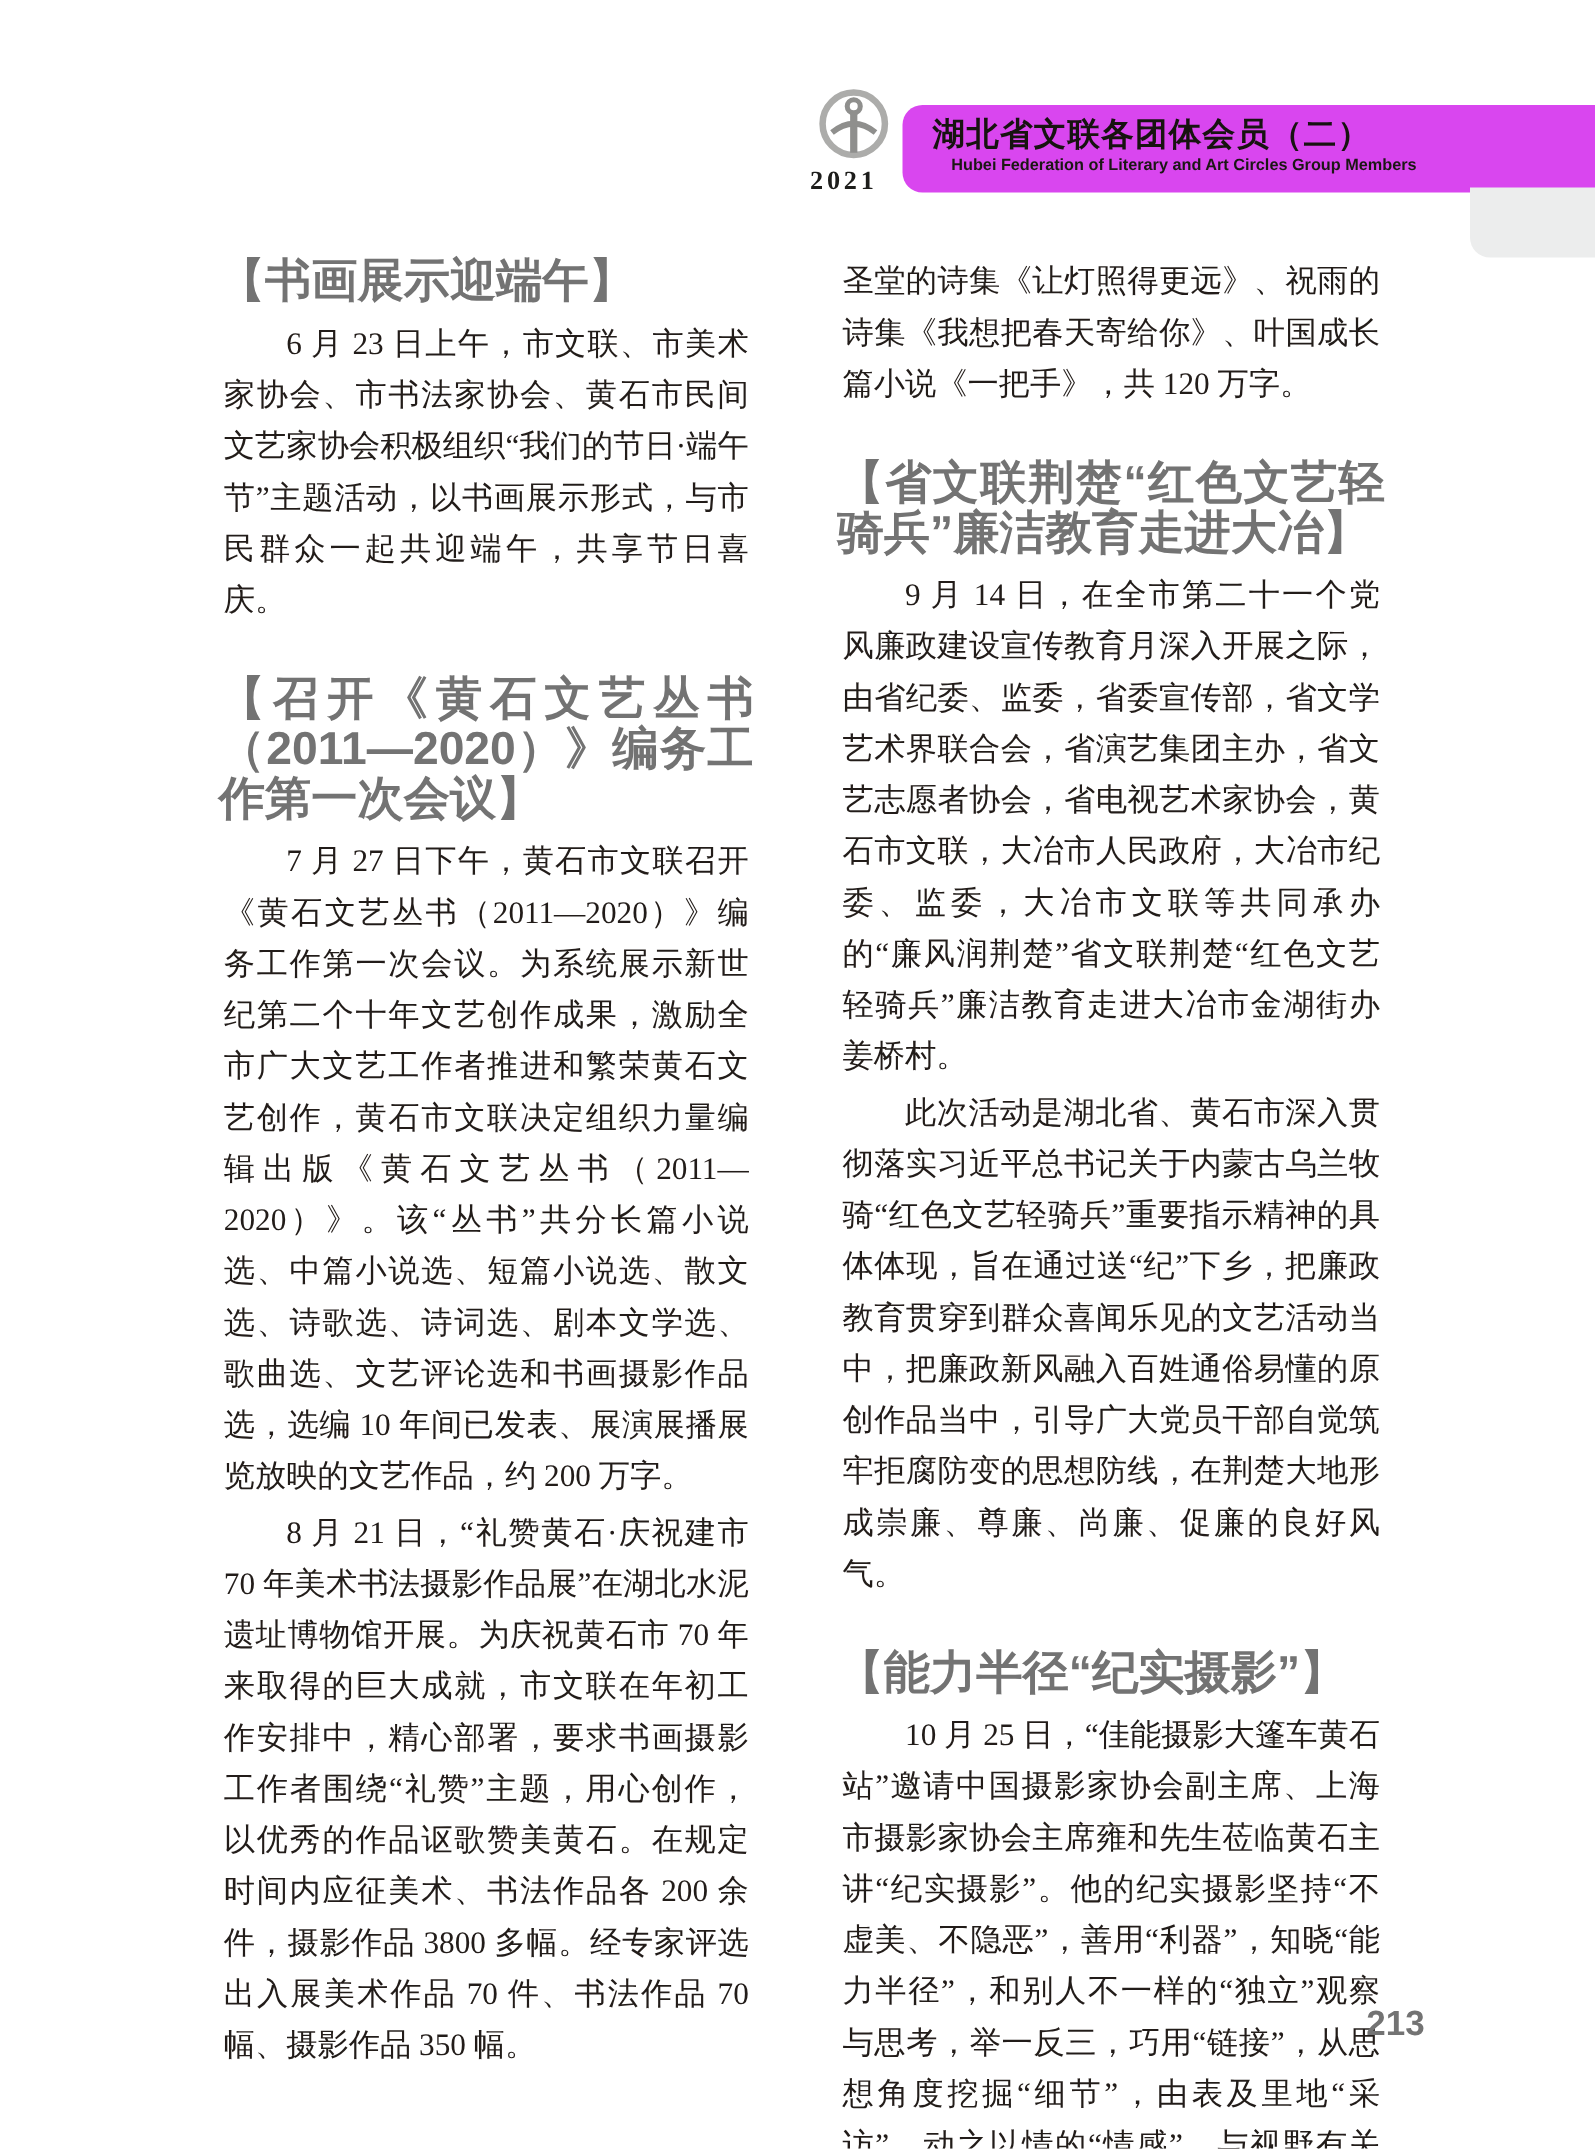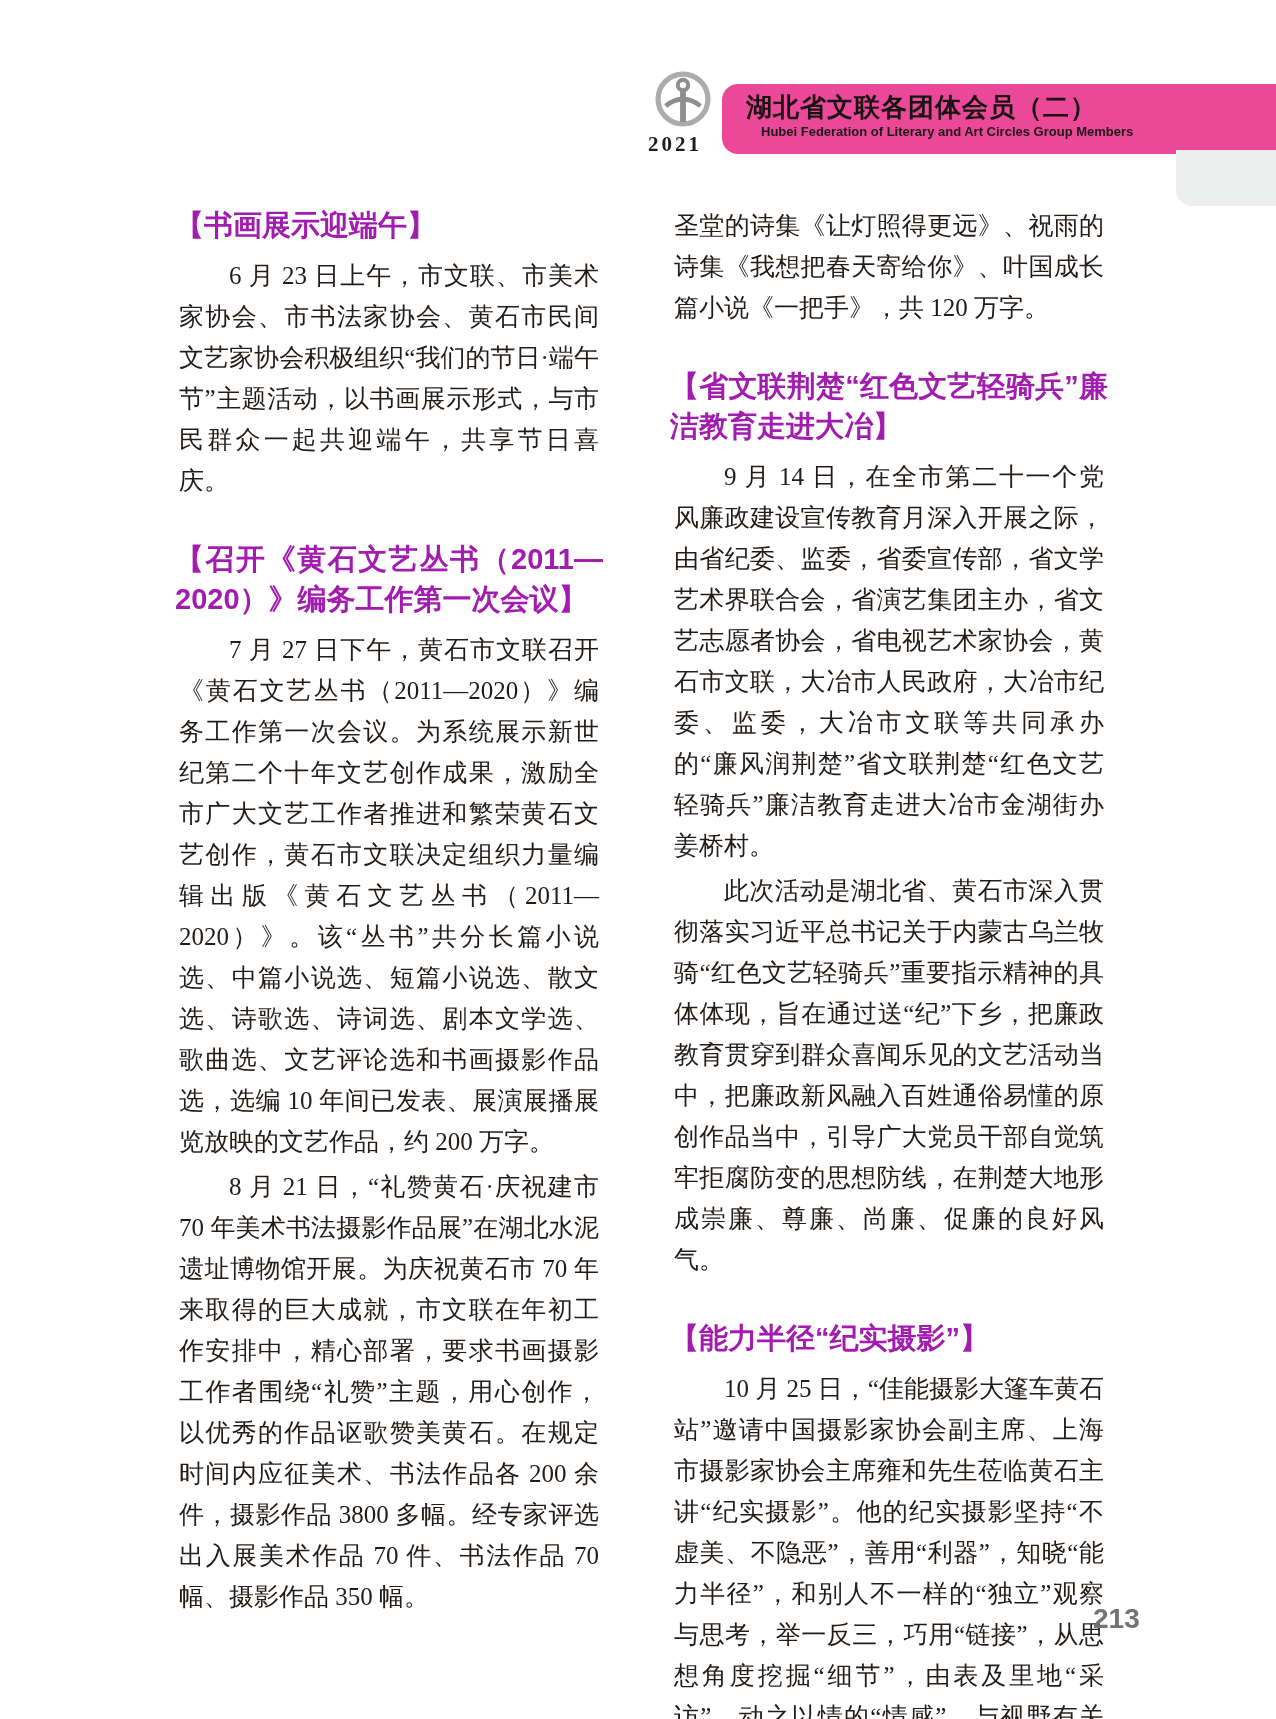--- a/index.html
+++ b/index.html
@@ -14,21 +14,21 @@
   
   .logo-wrap{position:absolute;left:648px;top:70px;width:70px;text-align:left;}
   .logo-wrap svg{display:block;margin:0 auto;}
   .logo-year{
     margin-top:4px;
     font-family:"Liberation Serif", serif;
     font-weight:700;font-size:21px;letter-spacing:3px;color:#1d1d1b;
   }
   .band{
     position:absolute;left:722px;top:84px;width:554px;height:70px;
-    background:#ec4899;border-radius:16px 0 0 16px;
+    background:#d946ef;border-radius:16px 0 0 16px;
   }
   .band-tab{
     position:absolute;right:0;top:150px;width:100px;height:56px;
     background:#ECEDED;border-radius:0 0 0 16px;
   }
   .band-cn{
     position:absolute;left:24px;top:6px;
     font-family:"Liberation Sans", sans-serif;
     font-weight:700;font-size:26px;letter-spacing:1px;color:#171310;
     white-space:nowrap;
@@ -38,22 +38,22 @@
     font-family:"Liberation Sans", sans-serif;
     font-weight:700;font-size:13px;color:#1b1714;
     white-space:nowrap;
   }
   
   .col{position:absolute;top:205px;}
   .col-left{left:175px;width:428px;}
   .col-right{left:670px;width:438px;}
   .heading{
     font-family:"Liberation Sans", sans-serif;
-    font-weight:700;font-size:29px;line-height:40px;
-    margin:38px 0 10px 0;color:#a21caf;
+    font-weight:700;font-size:37px;line-height:40px;
+    margin:38px 0 10px 0;color:#737373;
     text-align:justify;
   }
   .para{
     font-size:25px;line-height:41px;
     text-align:justify;text-indent:2em;
     margin:4px;color:#221c19;
   }
   .para.no-indent{text-indent:0;}
   .col > :first-child{margin-top:0;}
   

